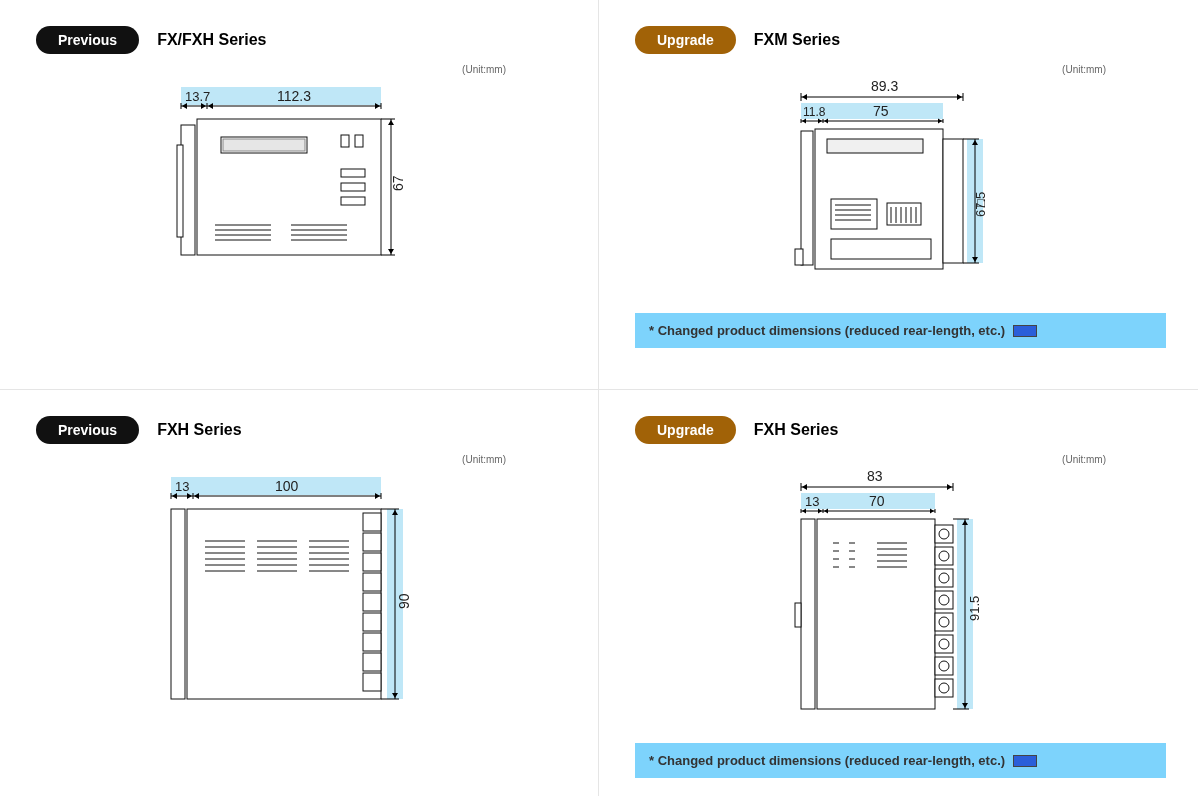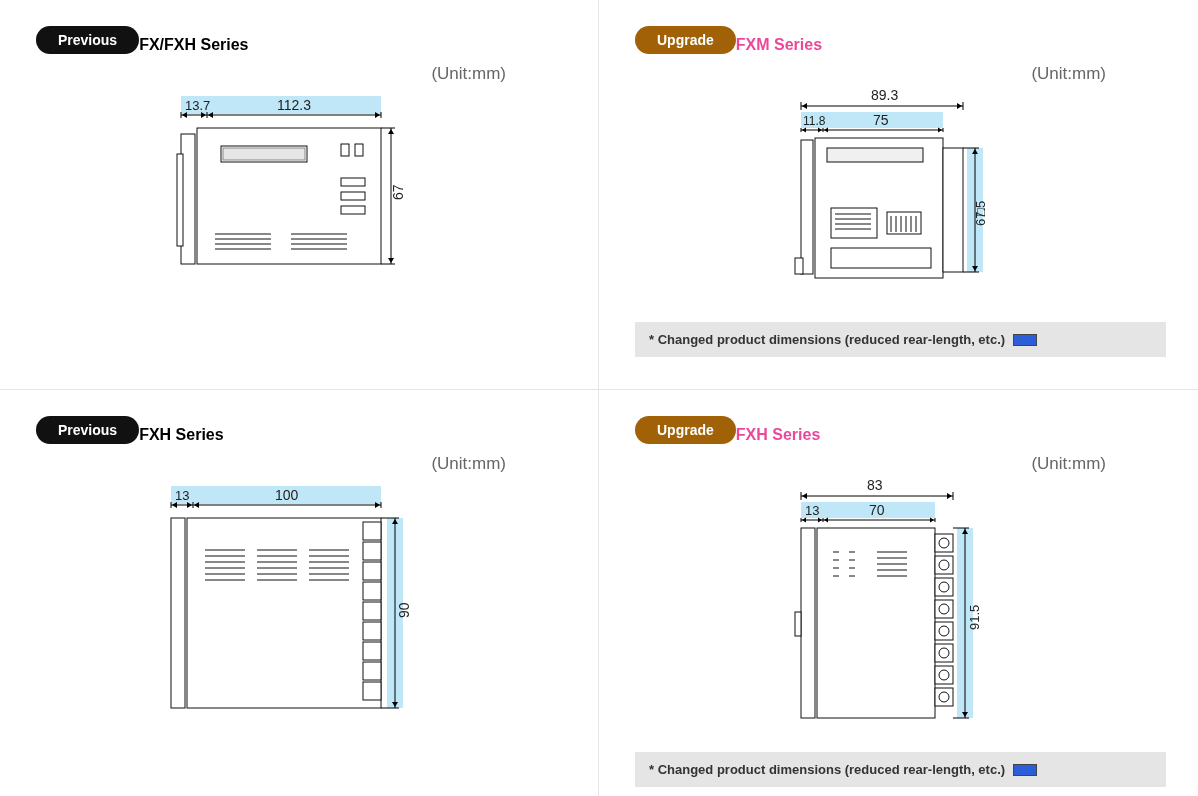--- a/index.html
+++ b/index.html
@@ -1,28 +1,28 @@
 <!DOCTYPE html>
 <html><head>
 <meta charset="utf-8">
 <style>
 *{margin:0;padding:0;box-sizing:border-box}
 body{font-family:Arial,"Helvetica Neue",sans-serif;background:#fff;width:1198px}
 .grid{display:grid;grid-template-columns:1fr 1fr;grid-template-rows:auto auto}
 .cell{padding:26px 32px 20px 36px;border-right:1px solid #e5e5e5;border-bottom:1px solid #e5e5e5;position:relative;min-height:390px}
 .cell:nth-child(2n){border-right:none}
-.hdr{display:flex;align-items:flex-end;margin-bottom:10px}
+.hdr{display:flex;align-items:center;gap:18px;margin-bottom:10px}
 .pill{display:inline-block;padding:6px 22px;border-radius:14px;font-size:14px;font-weight:600;color:#fff}
 .pill.prev{background:#111}
 .pill.up{background:#a16207}
 .title{font-size:16px;font-weight:700}
-.title.up{color:#ec4899}
-.unit{text-align:right;font-size:17px;color:#666;padding-right:60px;margin-bottom:4px}
+.title.up{color:#000000}
+.unit{text-align:right;font-size:10px;color:#666;padding-right:60px;margin-bottom:4px}
 .fig{display:flex;justify-content:center}
-.note{background:#e5e5e5;padding:10px 14px;margin:14px 0 0 0;font-size:13px;font-weight:600;color:#333;display:flex;align-items:center;gap:8px}
+.note{background:#7dd3fc;padding:10px 14px;margin:14px 0 0 0;font-size:13px;font-weight:600;color:#333;display:flex;align-items:center;gap:8px}
 .note .sw{width:24px;height:12px;background:#2b5fd9;border:1px solid #444;display:inline-block}
 svg text{font-family:Arial;fill:#222}
 .dim-hi rect{fill:#bfe7f7}
 </style>
 </head>
 <body>
 
 <div class="grid">
 
 <div class="cell">

